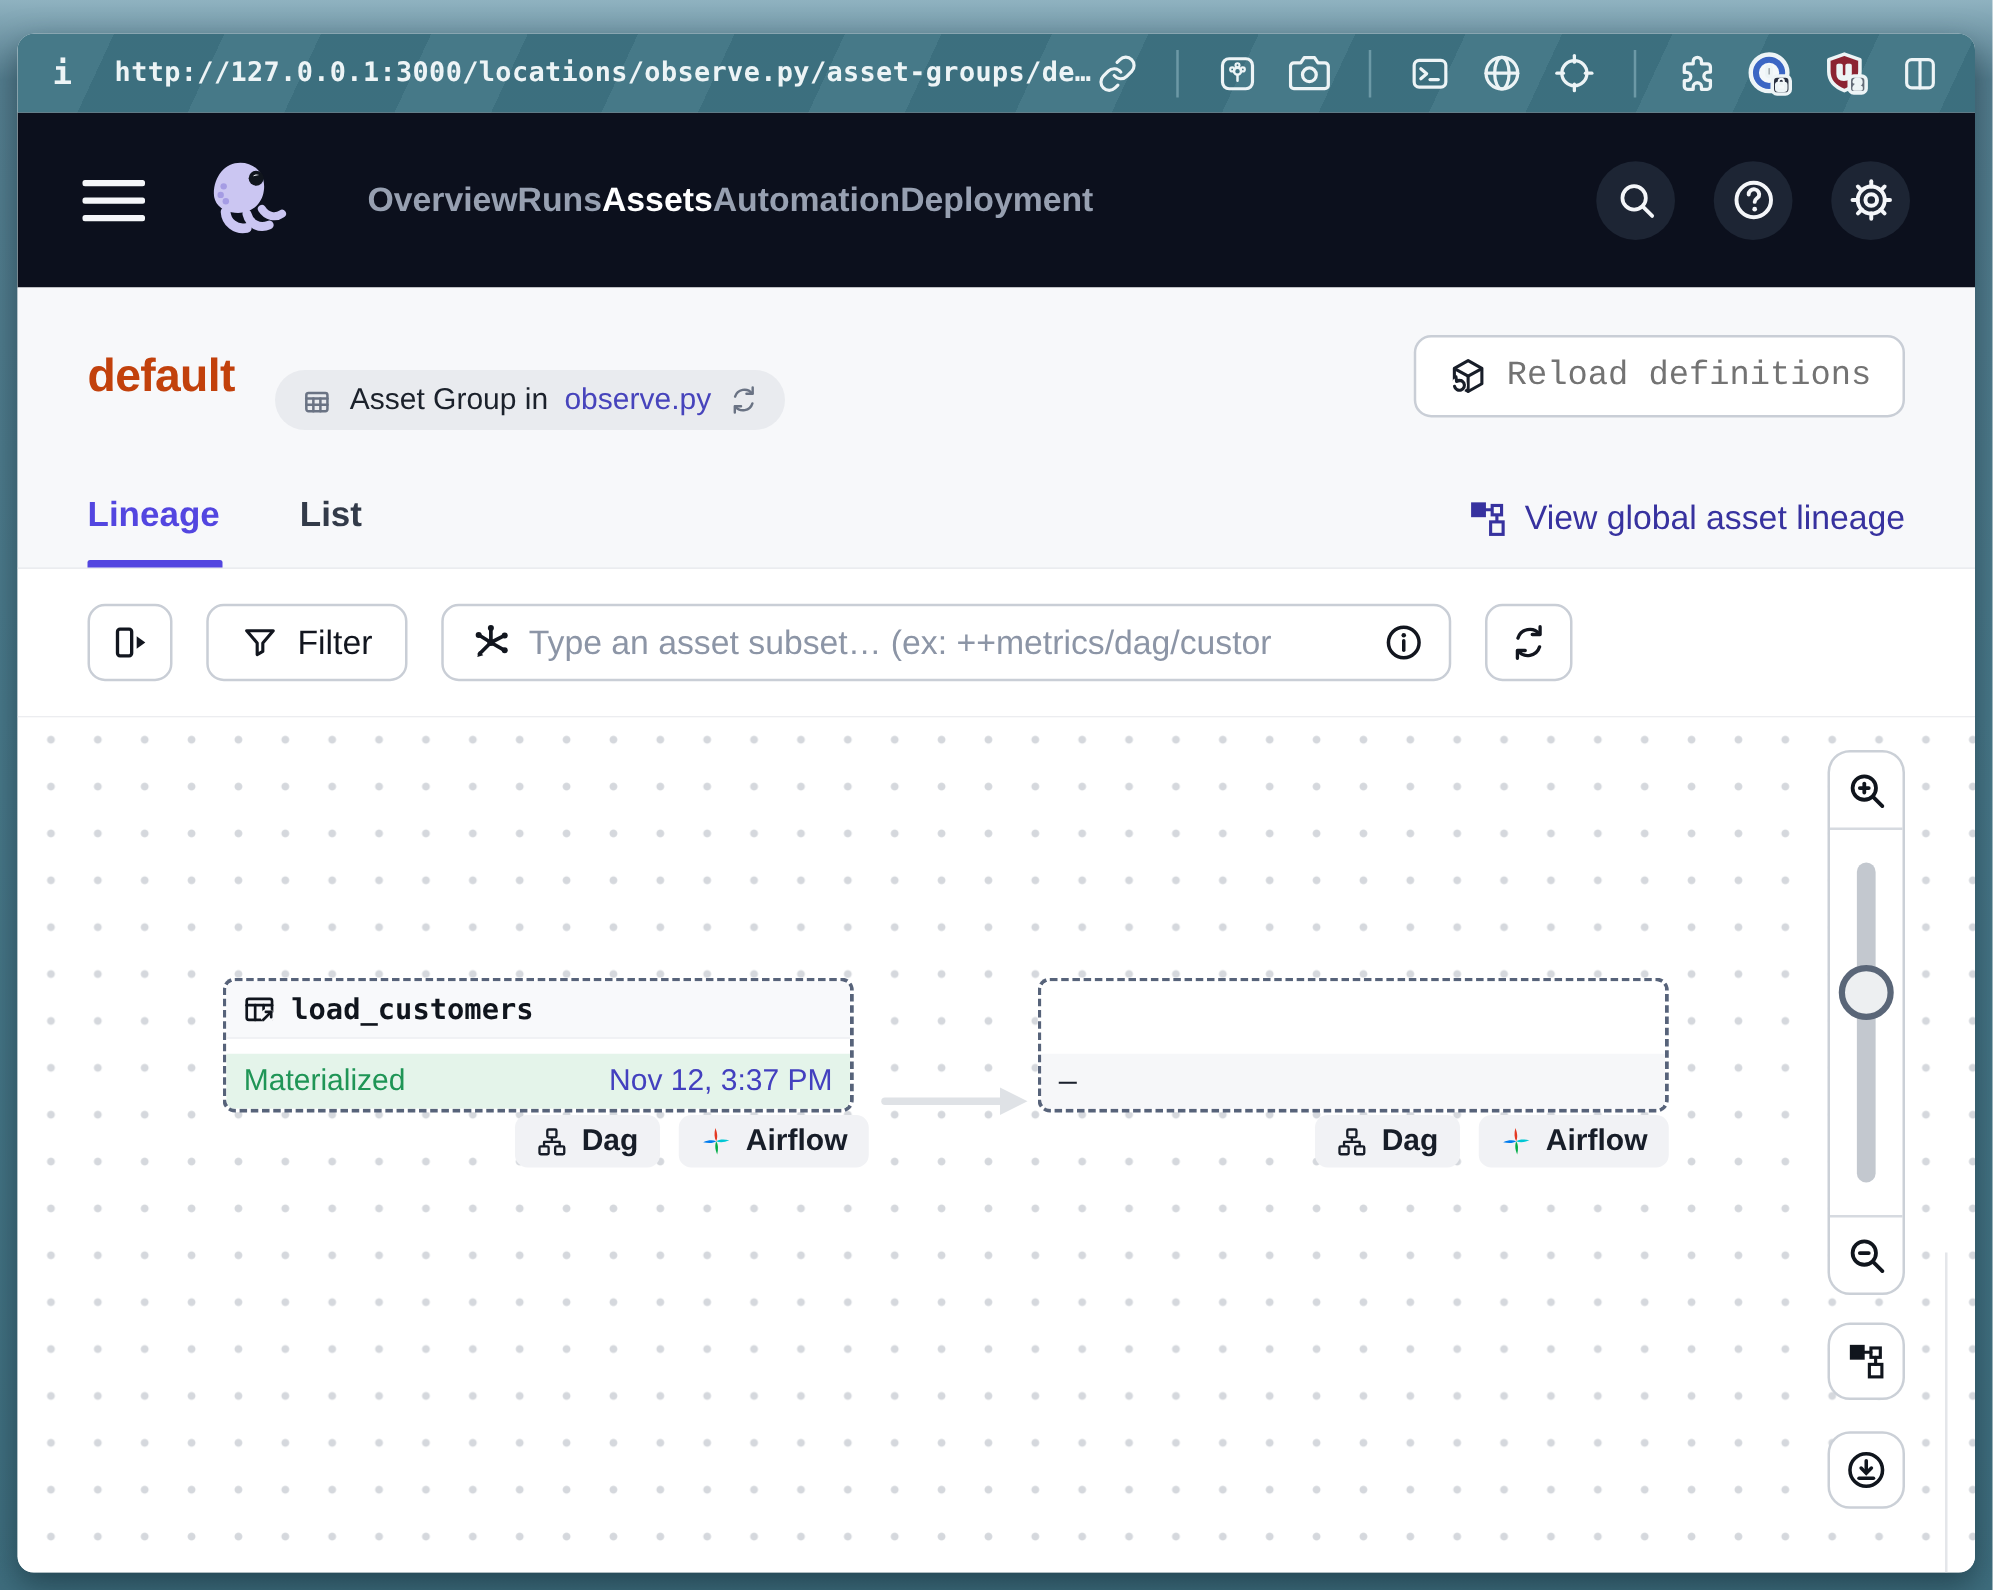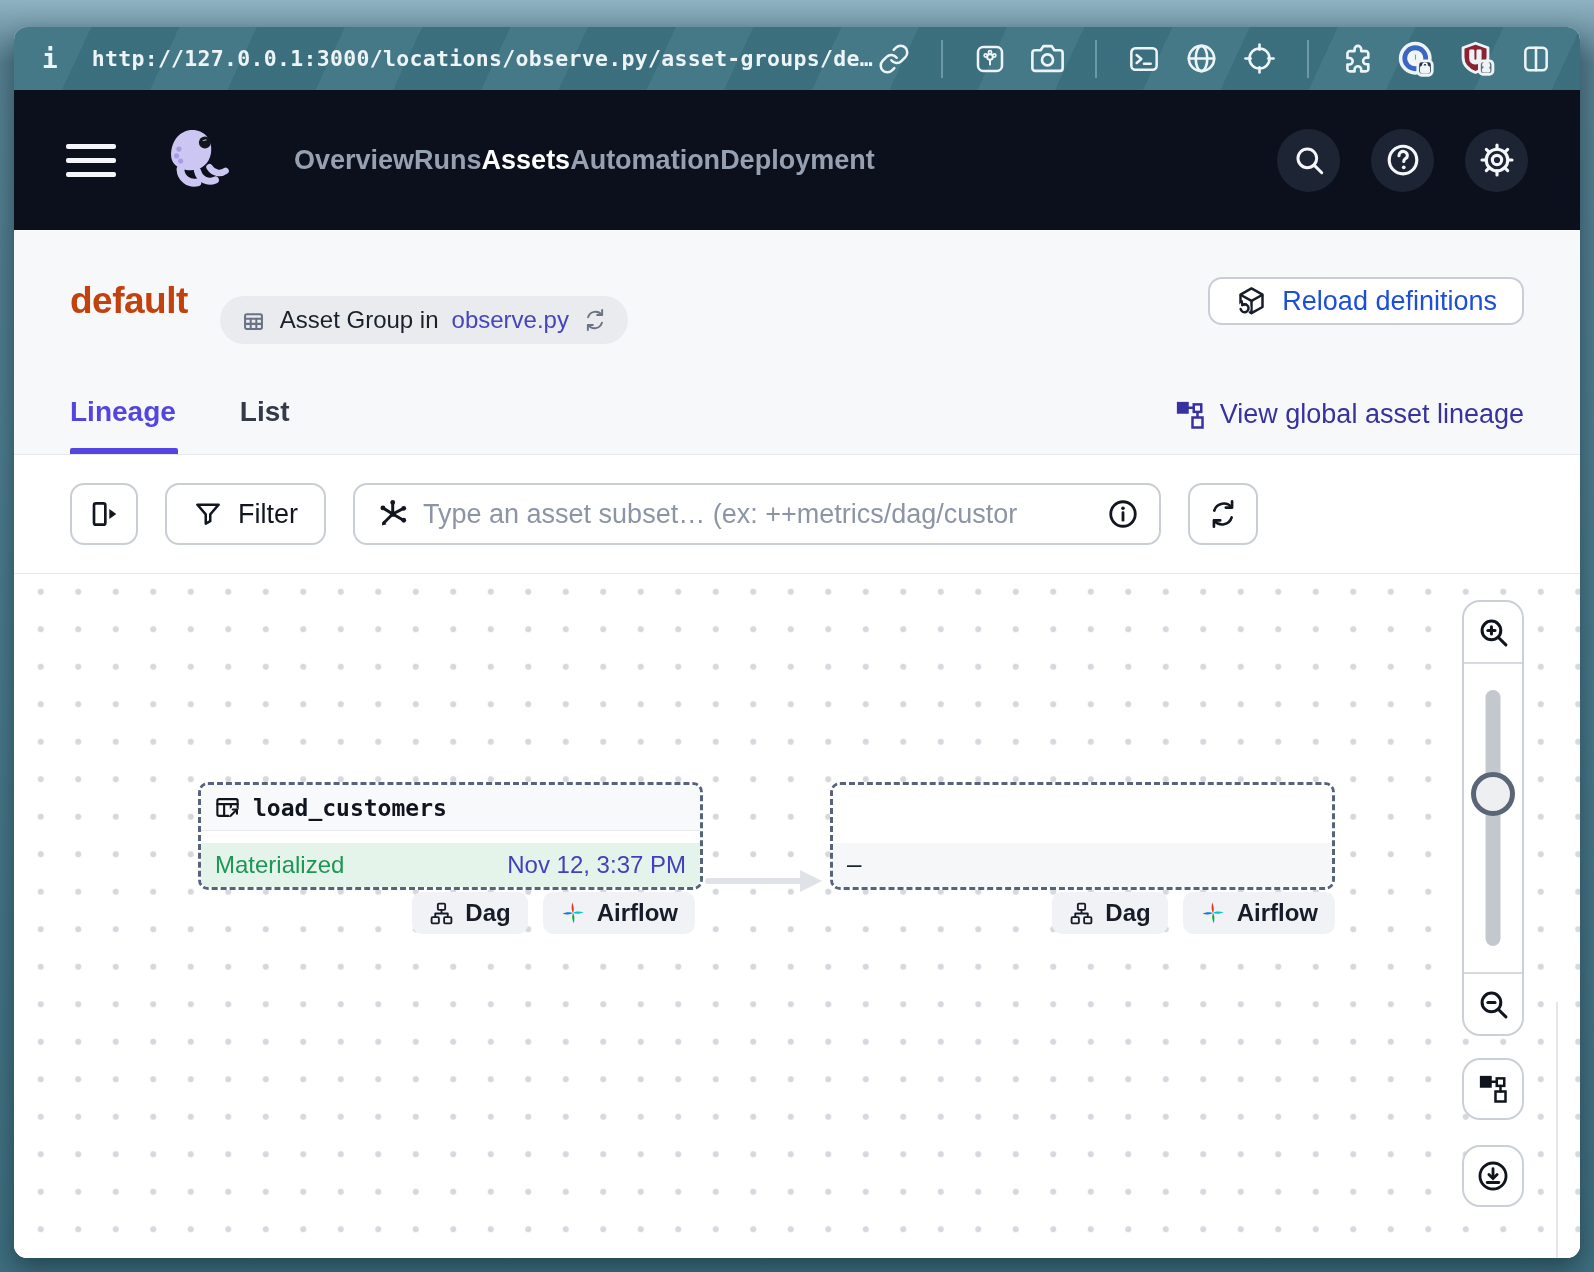--- a/index.html
+++ b/index.html
@@ -43,21 +43,21 @@
   .circle-btn { width:63px; height:63px; border-radius:50%; background:#1D2534; display:flex; align-items:center; justify-content:center; cursor:pointer; }
   .circle-btn svg { stroke:#F4F6F9; fill:none; stroke-width:2.1; stroke-linecap:round; }
 
   
   .header-section { height:225px; flex:0 0 225px; background:#F7F8FA; border-bottom:1px solid #E6E8EC; position:relative; padding:0 56px; }
   .header-row { display:flex; align-items:center; padding-top:28px; }
   .page-title { font-size:37px; font-weight:700; color:#c2410c; letter-spacing:-.5px; }
   .asset-badge { margin-left:32px; height:48px; background:#E9EBEF; border-radius:24px; display:flex; align-items:center; gap:13px; padding:0 20px; font-size:24px; color:#1B212B;margin-top:38px; }
   .asset-badge svg { stroke:#6A7384; fill:none; stroke-width:1.8; stroke-linecap:round; stroke-linejoin:round; }
   .badge-link { color:#4744BC; cursor:pointer; }
-  .reload-btn { margin-left:auto; height:48px; background:#fff; border:2px solid #C9CED6; border-radius:14px; display:flex; align-items:center; gap:14px; padding:0 25px; font-size:27px; color:#1d4ed8; font-weight:500; cursor:pointer; }
+  .reload-btn { margin-left:auto; height:66px; background:#fff; border:2px solid #C9CED6; border-radius:14px; display:flex; align-items:center; gap:14px; padding:0 25px; font-size:27px; color:#737373; font-weight:500; cursor:pointer;font-family:Liberation Mono, monospace; }
   .reload-btn svg { stroke:#181E29; fill:none; stroke-width:1.8; stroke-linecap:round; stroke-linejoin:round; }
 
   .tabs-row { position:absolute; left:56px; right:56px; bottom:0; display:flex; align-items:flex-end; }
   .tab { font-size:28px; font-weight:600; padding-bottom:26px; position:relative; cursor:pointer; }
   .tab-lineage { color:#5346E0; }
   .tab-lineage::after { content:""; position:absolute; left:0; right:-2px; bottom:0; height:6px; background:#5346E0; border-radius:2px 2px 0 0; }
   .tab-list { color:#333B49; margin-left:64px; }
   .global-link { margin-left:auto; display:flex; align-items:center; gap:15px; color:#37329F; font-size:27px; font-weight:500; padding-bottom:24px; cursor:pointer; }
   .global-link svg, .lineage-glyph svg { stroke:currentColor; fill:none; stroke-width:2; }
 
@@ -374,21 +374,21 @@
     </button>
   </div>
 
   <div class="canvas">
 
     <svg class="edge" style="left:690px; top:293px;" width="126" height="28">
       <line x1="4" y1="14" x2="98" y2="14" stroke="#DFE2E6" stroke-width="6" stroke-linecap="round"></line>
       <path d="M96 3 L118 14 L96 25 Z" fill="#DFE2E6"></path>
     </svg>
 
-    <div class="asset-node" style="left:184px; top:208px;">
+    <div class="asset-node" style="left:164px; top:208px;">
       <div class="node-header">
         <span>
           <svg width="27" height="27" viewBox="0 0 24 24">
               <rect x="3" y="4.5" width="18" height="15" rx="1.5"></rect>
               <line x1="3" y1="9" x2="21" y2="9"></line>
               <line x1="9" y1="9" x2="9" y2="19.5"></line>
               <line x1="15" y1="9" x2="15" y2="13"></line>
               <circle cx="17.8" cy="16.6" r="5" fill="#F8F9FB" stroke="none"></circle>
               <line x1="14.8" y1="19.4" x2="20.4" y2="13.8"></line>
               <polyline points="16.6 13.8 20.4 13.8 20.4 17.6"></polyline>

